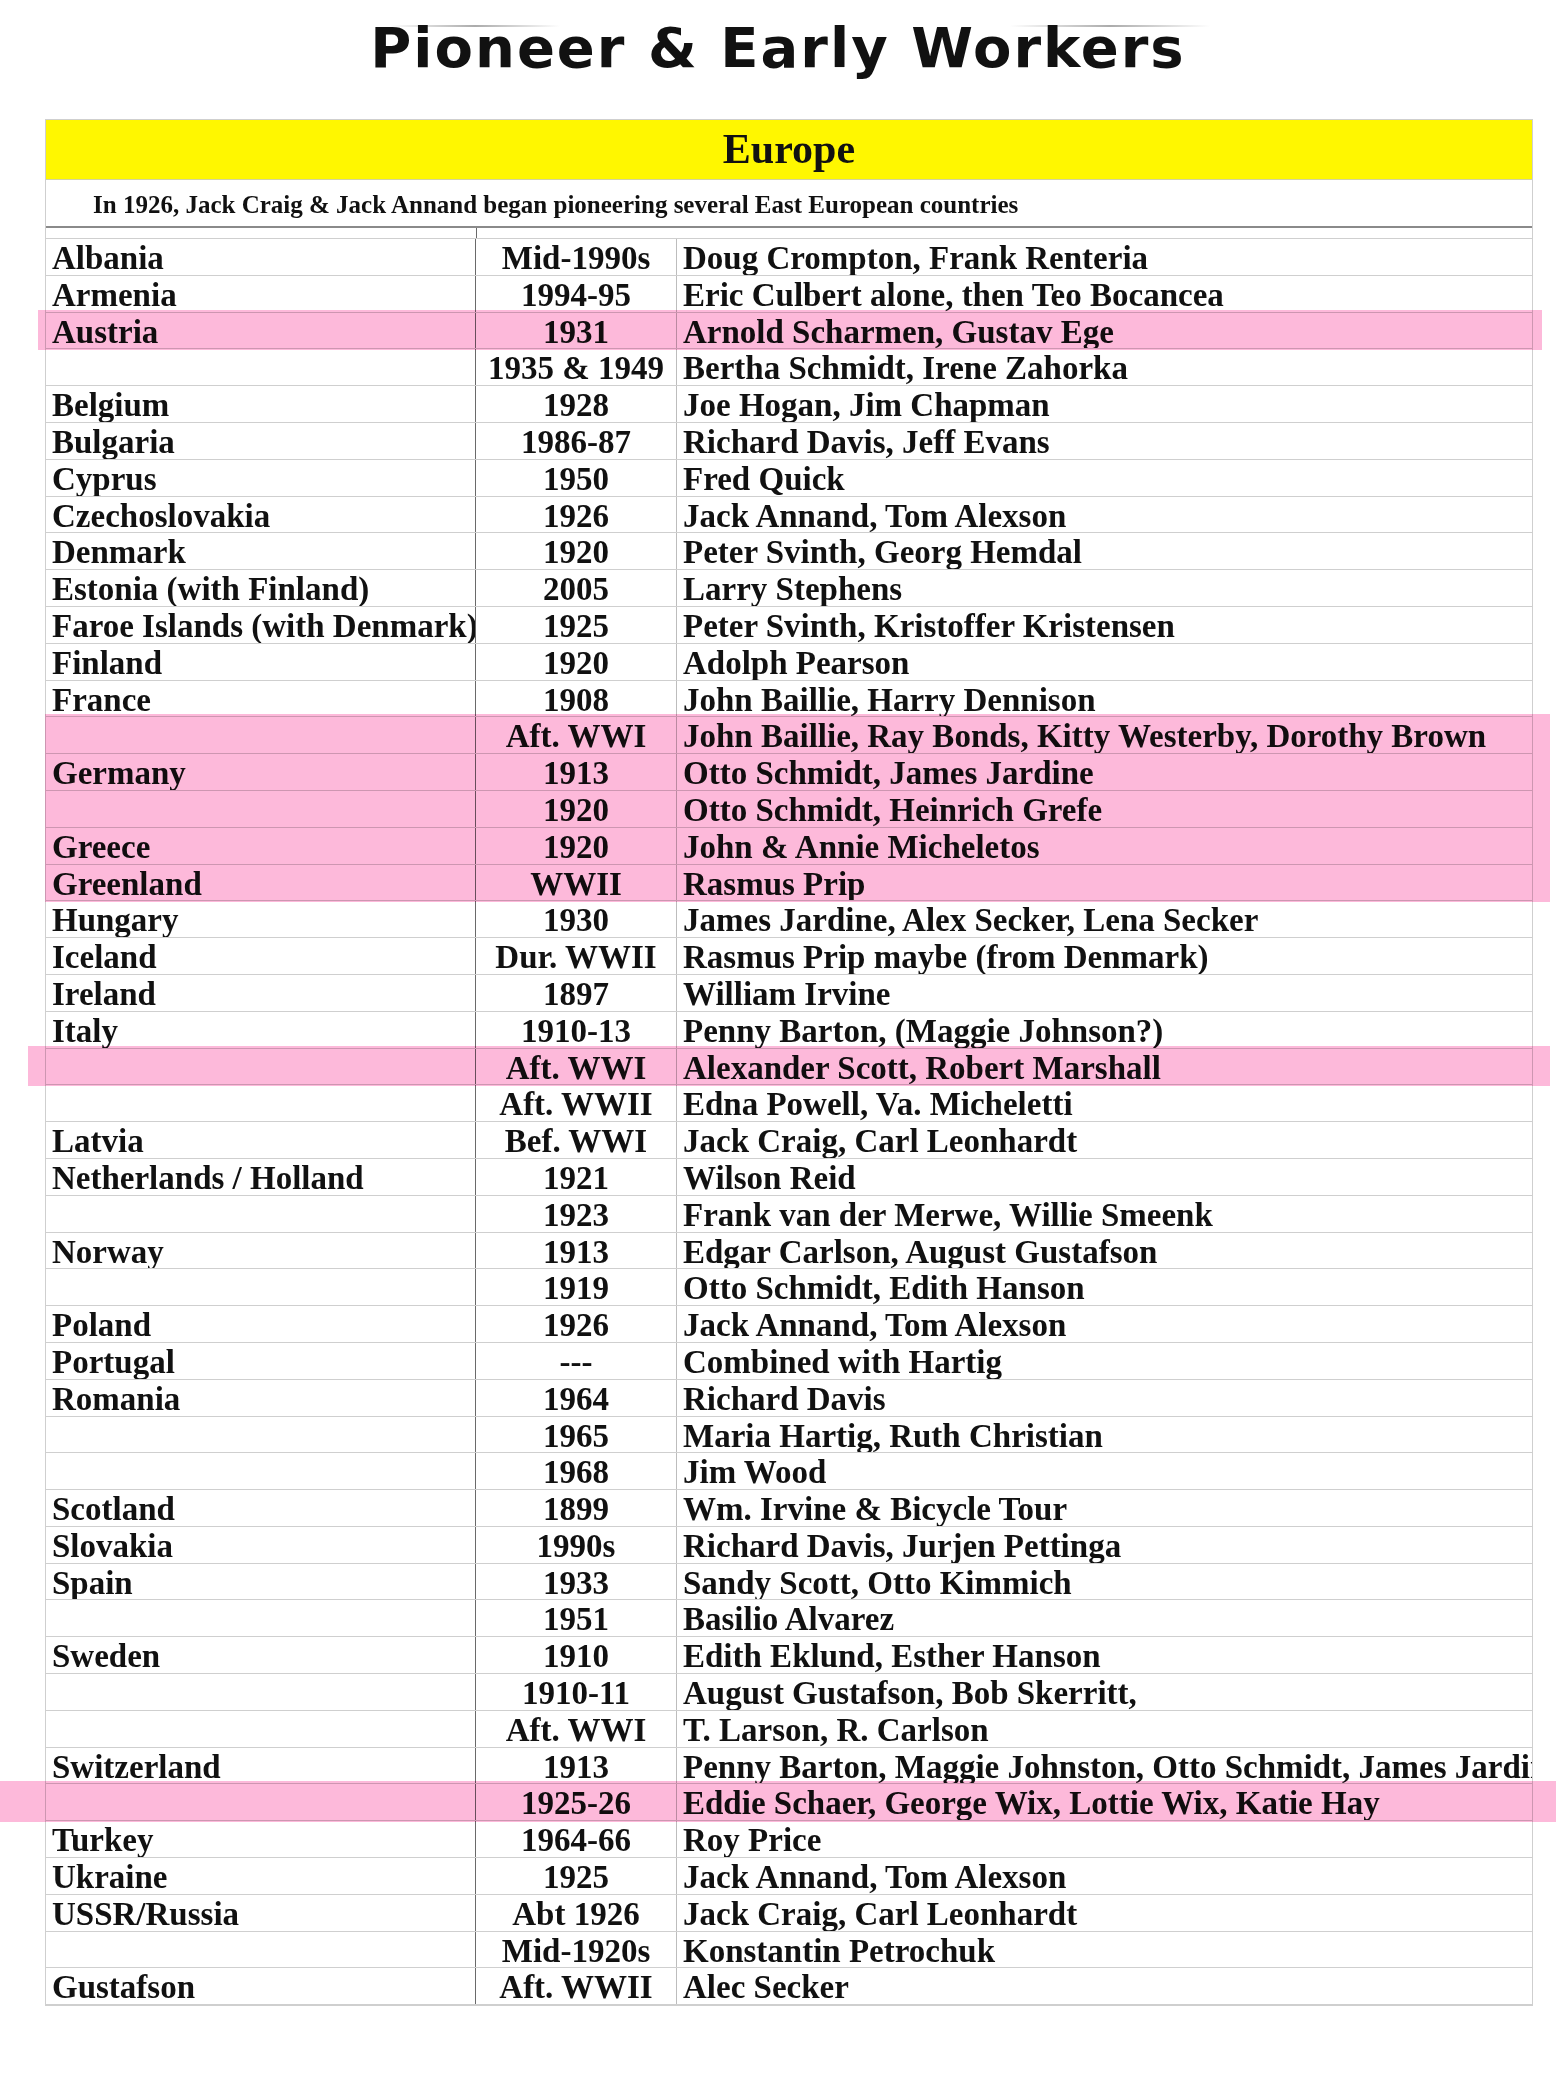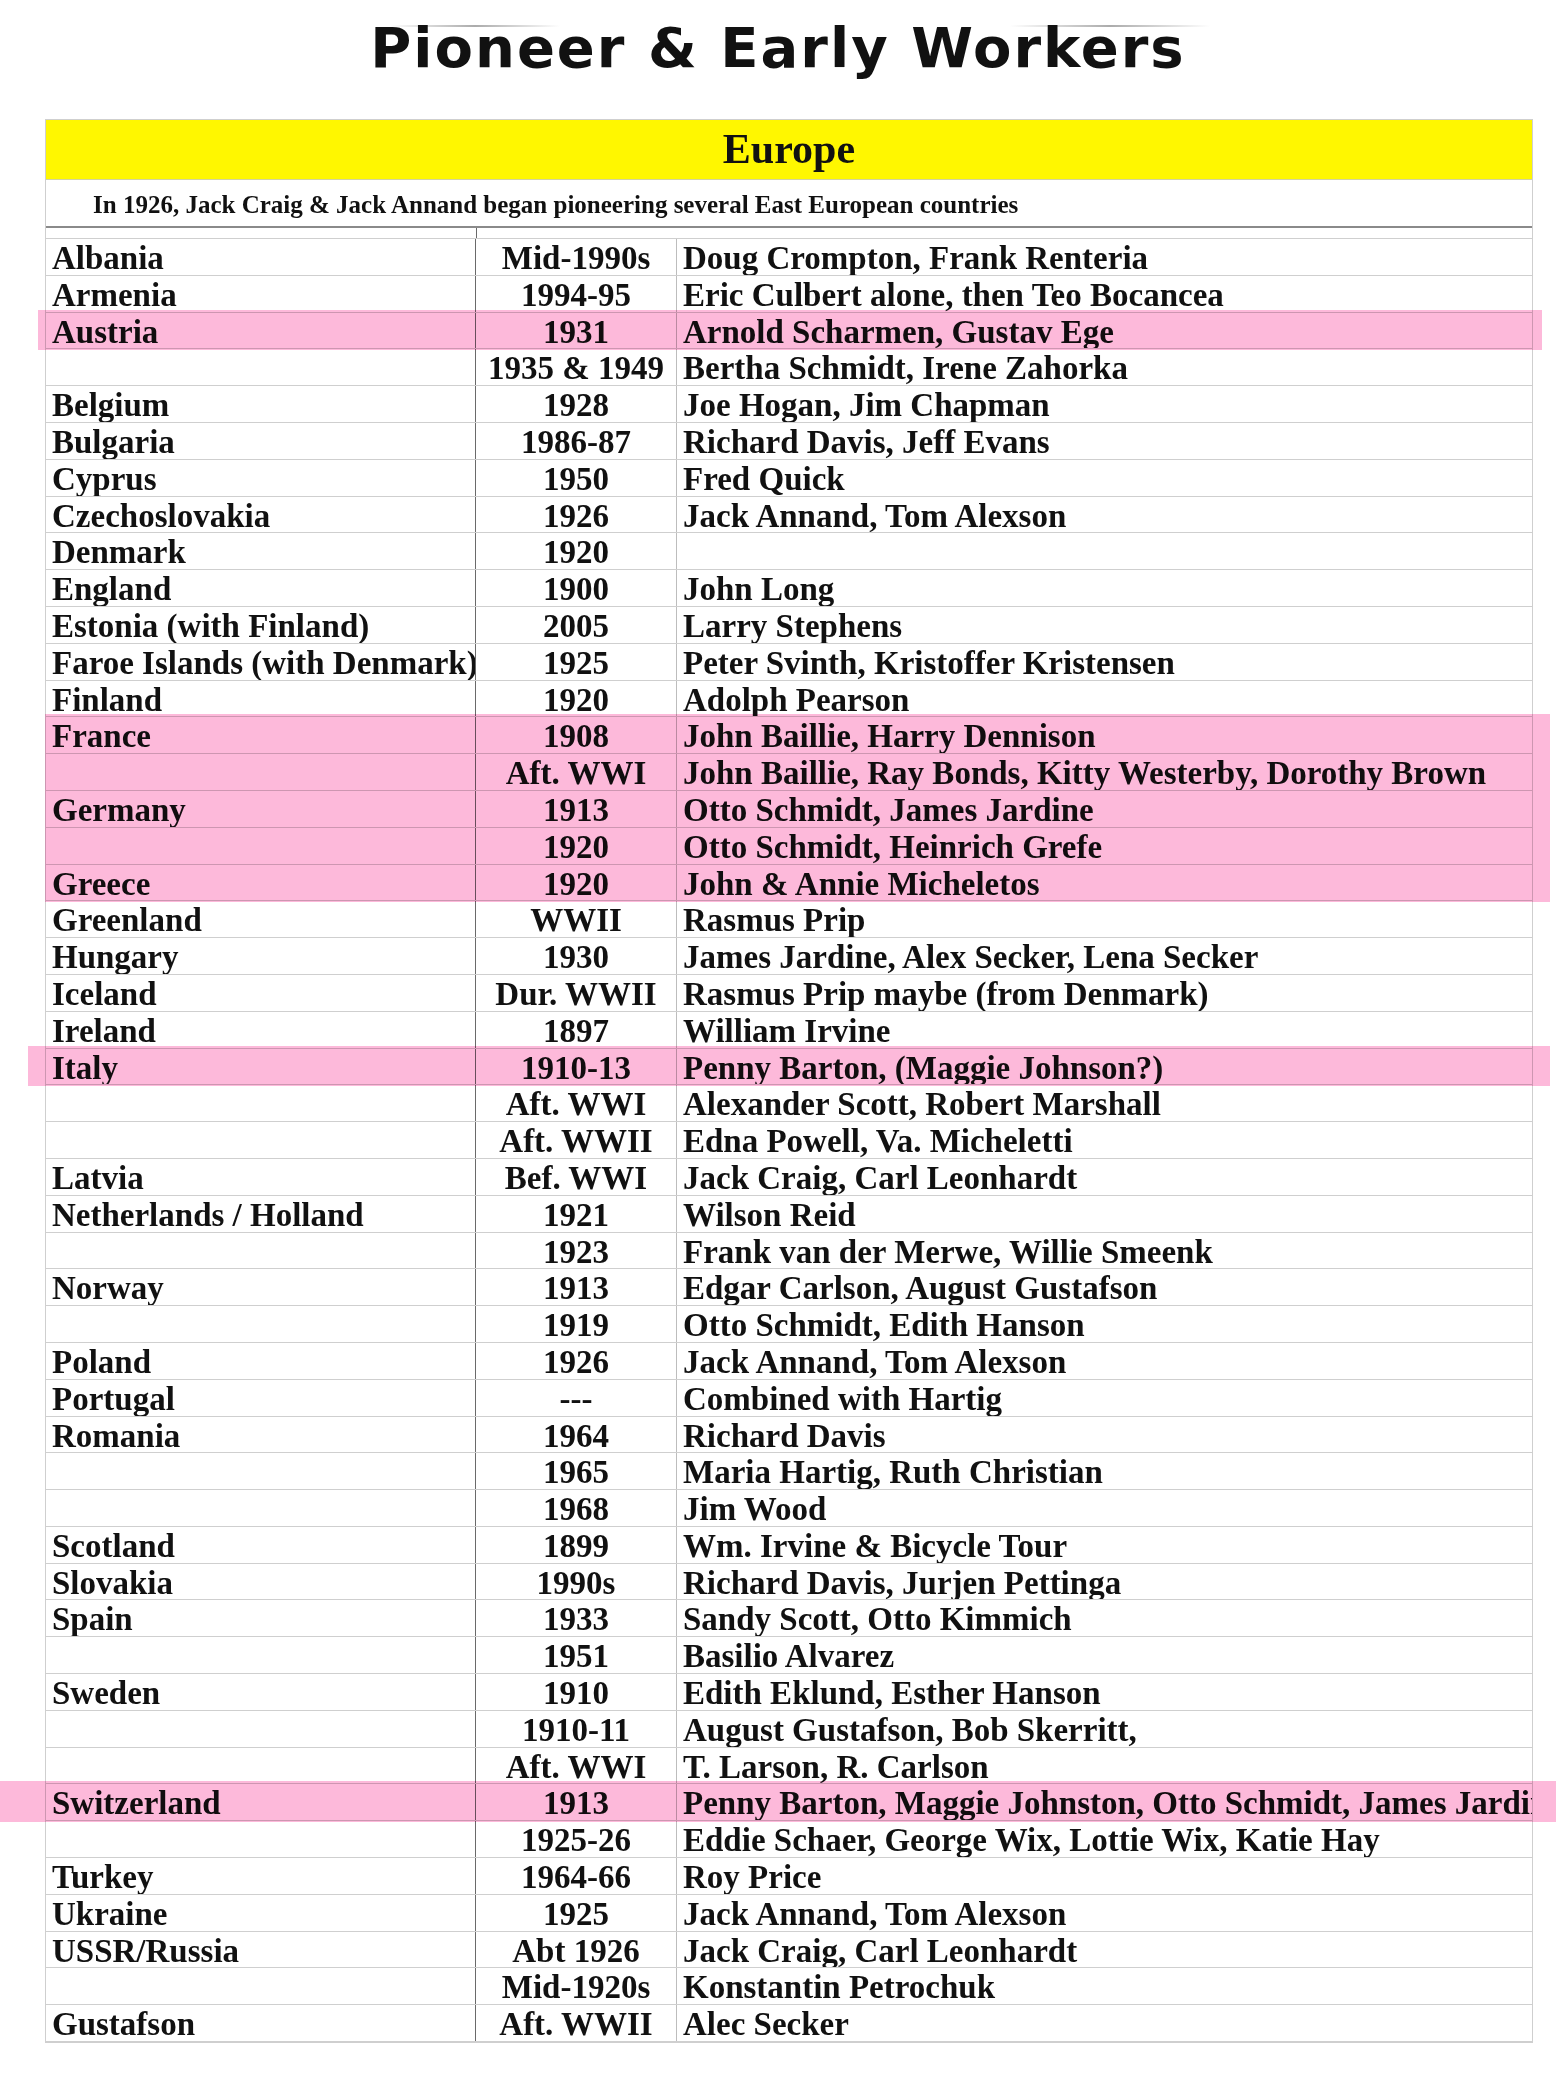--- a/index.html
+++ b/index.html
@@ -166,25 +166,21 @@
         <div class="cell-workers">Fred Quick</div>
       </div>
       <div class="row">
         <div class="cell-country">Czechoslovakia</div>
         <div class="cell-year">1926</div>
         <div class="cell-workers">Jack Annand, Tom Alexson</div>
       </div>
       <div class="row">
         <div class="cell-country">Denmark</div>
         <div class="cell-year">1920</div>
-      </div>
-      <div class="row">
-        <div class="cell-country">England</div>
-        <div class="cell-year">1900</div>
-        <div class="cell-workers">John Long</div>
+        <div class="cell-workers">Peter Svinth, Georg Hemdal</div>
       </div>
       <div class="row">
         <div class="cell-country">Estonia (with  Finland)</div>
         <div class="cell-year">2005</div>
         <div class="cell-workers">Larry Stephens</div>
       </div>
       <div class="row">
         <div class="cell-country">Faroe Islands (with Denmark)</div>
         <div class="cell-year">1925</div>
         <div class="cell-workers">Peter Svinth, Kristoffer Kristensen</div>

